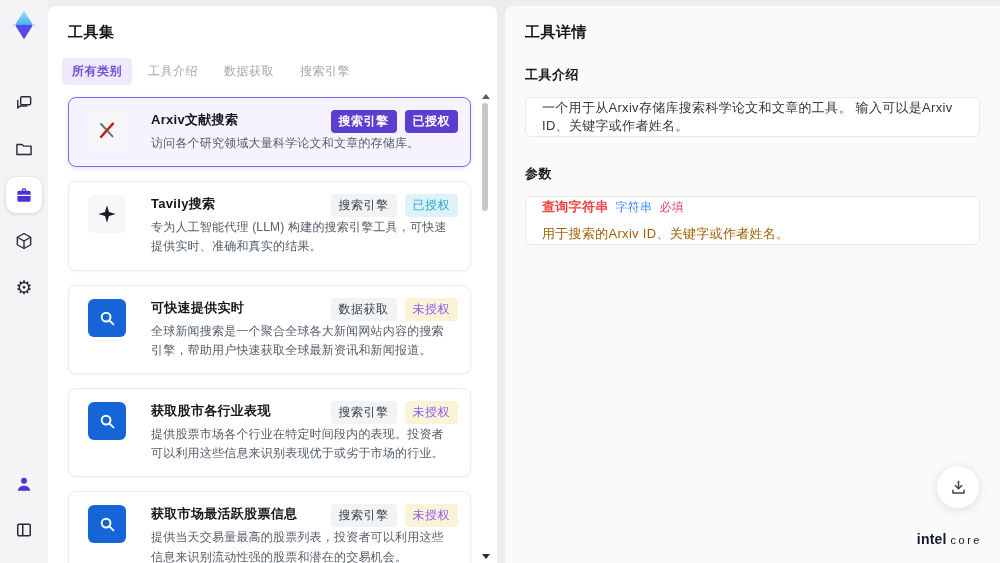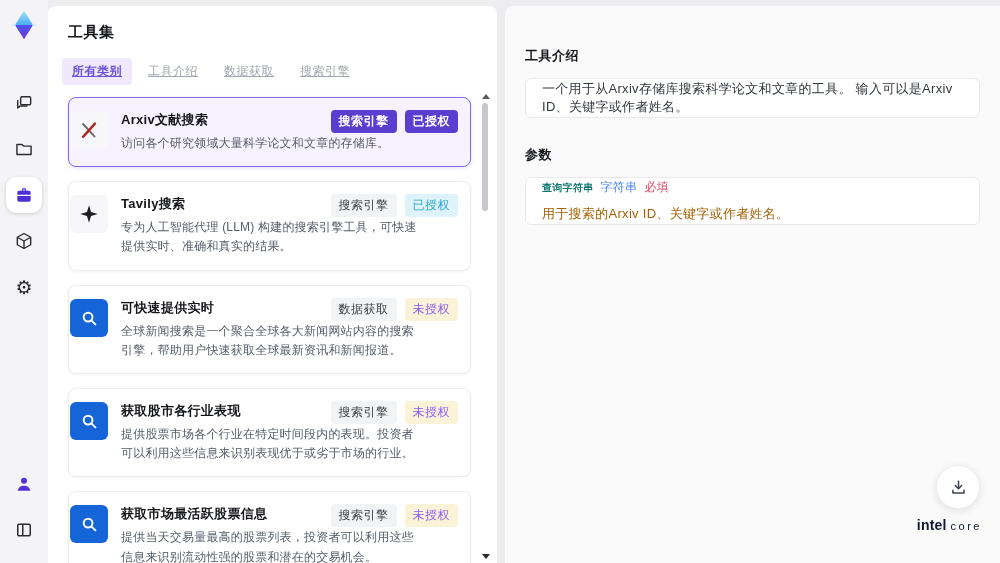--- a/index.html
+++ b/index.html
@@ -31,29 +31,28 @@
   .workspace { flex:1; display:flex; padding-top:6px; gap:8px; min-width:0; }
   .left-panel {
     width:449px; flex:none; background:#fff; border-radius:8px 8px 0 0;
     padding:17px 0 0 20px; position:relative;
   }
   .panel-title { font-size:15px; font-weight:700; letter-spacing:.5px; }
   .tabs { display:flex; align-items:center; gap:6px; margin:16px 0 12px -6px; }
   .tab {
     font-size:12px; color:#A3A7AF; padding:5px 10px; border-radius:4px; cursor:pointer;
     letter-spacing:.5px;
-    text-decoration:underline;
   }
   .tab.active { background:#EFE9FB; color:#6D4FD9; font-weight:700; }
   .tool-list { display:flex; flex-direction:column; gap:14px; padding-right:26px; }
   .tool-card {
-    position:relative; display:flex; gap:13px; align-items:flex-start;
+    position:relative; display:flex; gap:25px; align-items:flex-start;
     background:#fff; border:1px solid #EDEDF0; border-radius:8px;
     box-shadow:0 1px 3px rgba(0,0,0,.05);
-    padding:13px 12px 13px 1px; cursor:pointer;justify-content:space-between;
+    padding:13px 12px 13px 19px; cursor:pointer;justify-content:space-between;
   }
   .tool-card.selected {
     background:#F7F2FF; border:1.5px solid #8468E8;
     box-shadow:0 1px 4px rgba(110,70,220,.18);
   }
   .tool-icon {
     width:38px; height:38px; flex:none; border-radius:6px; background:#F4F4F6;
     display:flex; align-items:center; justify-content:center;
   }
   .tool-icon svg { width:22px; height:22px; }
@@ -80,34 +79,34 @@
   
   .right-panel { flex:1; background:#FAFAFB; border-radius:8px 0 0 0; padding:17px 20px; position:relative; }
   .section-sub { font-size:13px; font-weight:700; letter-spacing:.5px; }
   .intro-label { margin-top:24px; }
   .info-box {
     background:#fff; border:1px solid #E9E9EC; border-radius:6px;
     padding:1px 16px; margin-top:13px; font-size:13px; color:#33373E; letter-spacing:.3px;
   }
   .params-label { margin-top:28px; }
   .param-head { display:flex; align-items:baseline; gap:7px; }
-  .param-name { font-size:10px; font-weight:700; color:#0f766e;font-family:Liberation Mono, monospace; }
+  .param-name { font-size:13px; font-weight:700; color:#ef4444;font-family:Liberation Mono, monospace; }
   .param-type { font-size:12px; color:#3b82f6; }
   .param-required { font-size:12px; color:#E0486B; }
   .param-desc { margin-top:9px; font-size:13px; color:#a16207; letter-spacing:.3px; }
   
   .fab {
     position:absolute; right:20px; bottom:54px; width:44px; height:44px;
     background:#fff; border:1px solid #EEEEF1; border-radius:50%;
     box-shadow:0 2px 8px rgba(0,0,0,.10);
     display:flex; align-items:center; justify-content:center; cursor:pointer; color:#3C4250;
   }
   .fab svg { width:19px; height:19px; }
   .intel-logo {
-    position:absolute; right:18px; bottom:30px; color:#10182E;
+    position:absolute; right:18px; bottom:16px; color:#10182E;
     display:flex; align-items:baseline; gap:4px; user-select:none;
   }
   .intel-word { font-size:14px; font-weight:700; letter-spacing:.2px; }
   .core-word { font-size:11px; font-weight:400; letter-spacing:2.5px; }
 </style>
 </head>
 <body>
 
 <div class="sidebar">
   <div class="logo">
@@ -279,20 +278,21 @@
       </div>
 
     <div class="vscroll">
       <div class="scroll-arrow up"></div>
       <div class="scroll-thumb"></div>
       <div class="scroll-arrow down"></div>
     </div>
   </div>
 
   <div class="right-panel">
+    <div class="panel-title">工具详情</div>
 
     <div class="section-sub intro-label">工具介绍</div>
     <div class="info-box">
       <span>一个用于从Arxiv存储库搜索科学论文和文章的工具。 输入可以是Arxiv ID、关键字或作者姓名。</span>
     </div>
 
     <div class="section-sub params-label">参数</div>
     <div class="info-box">
       <div class="param-head">
         <span class="param-name">查询字符串</span>

